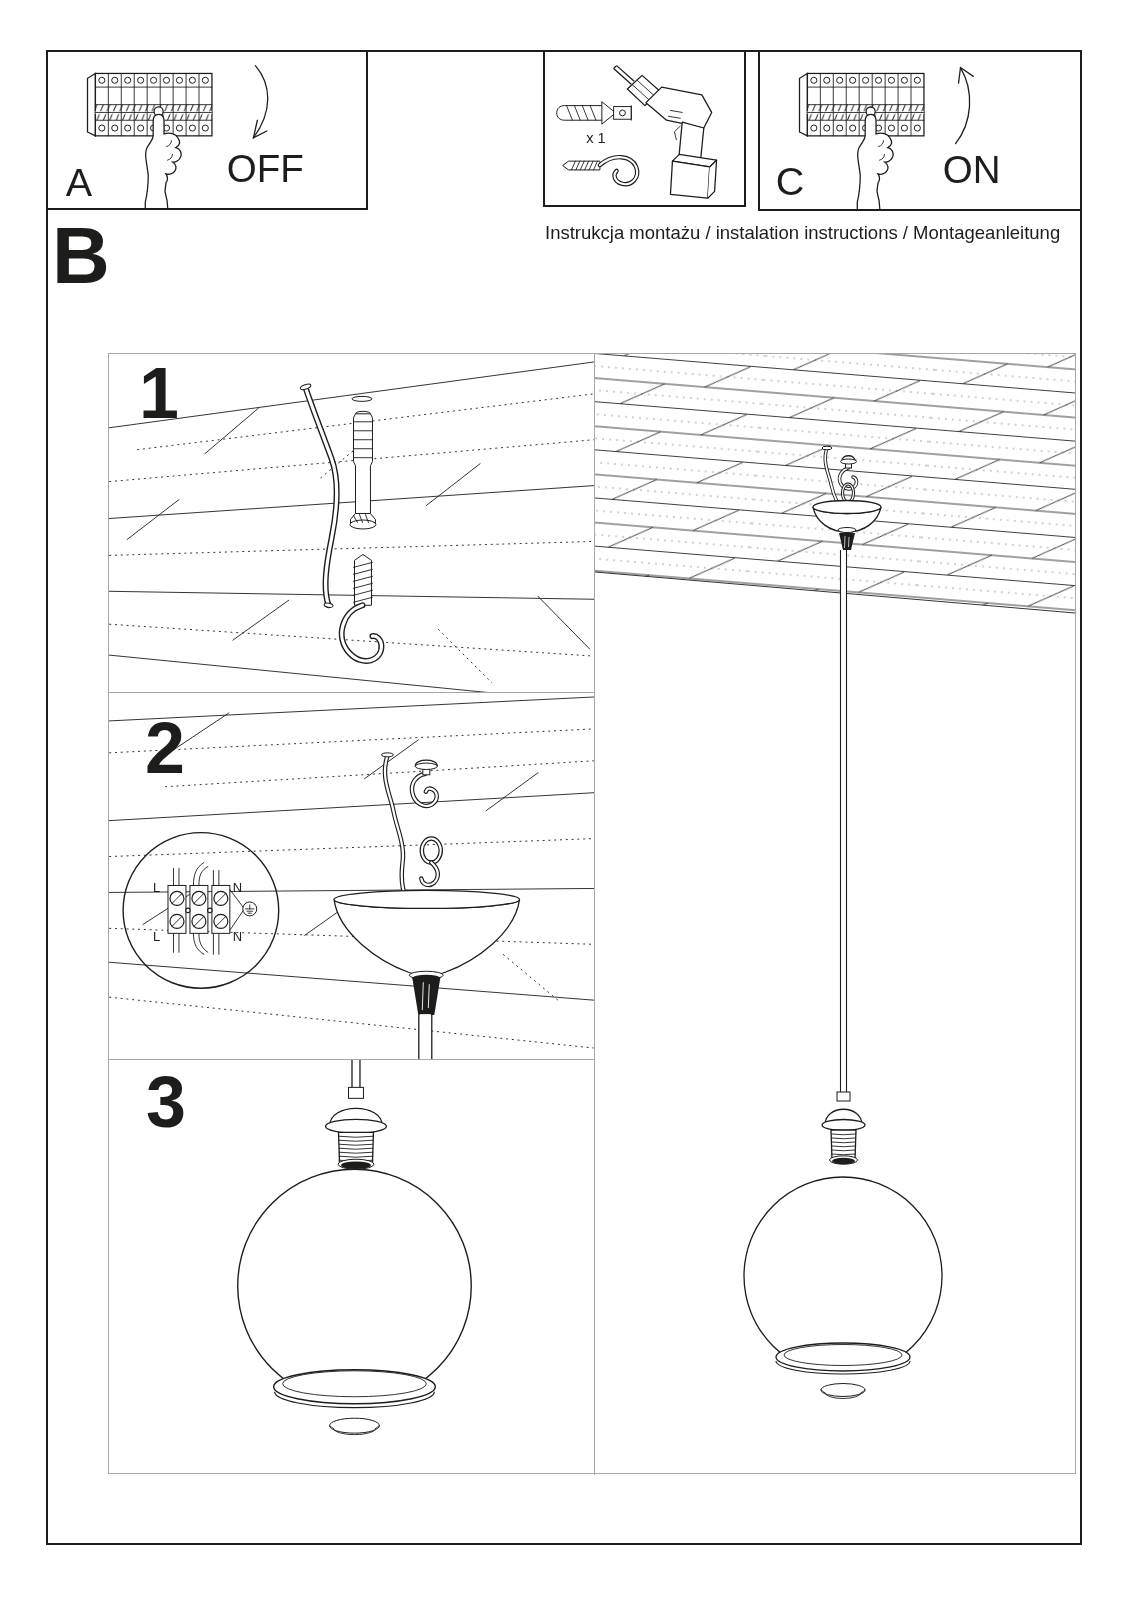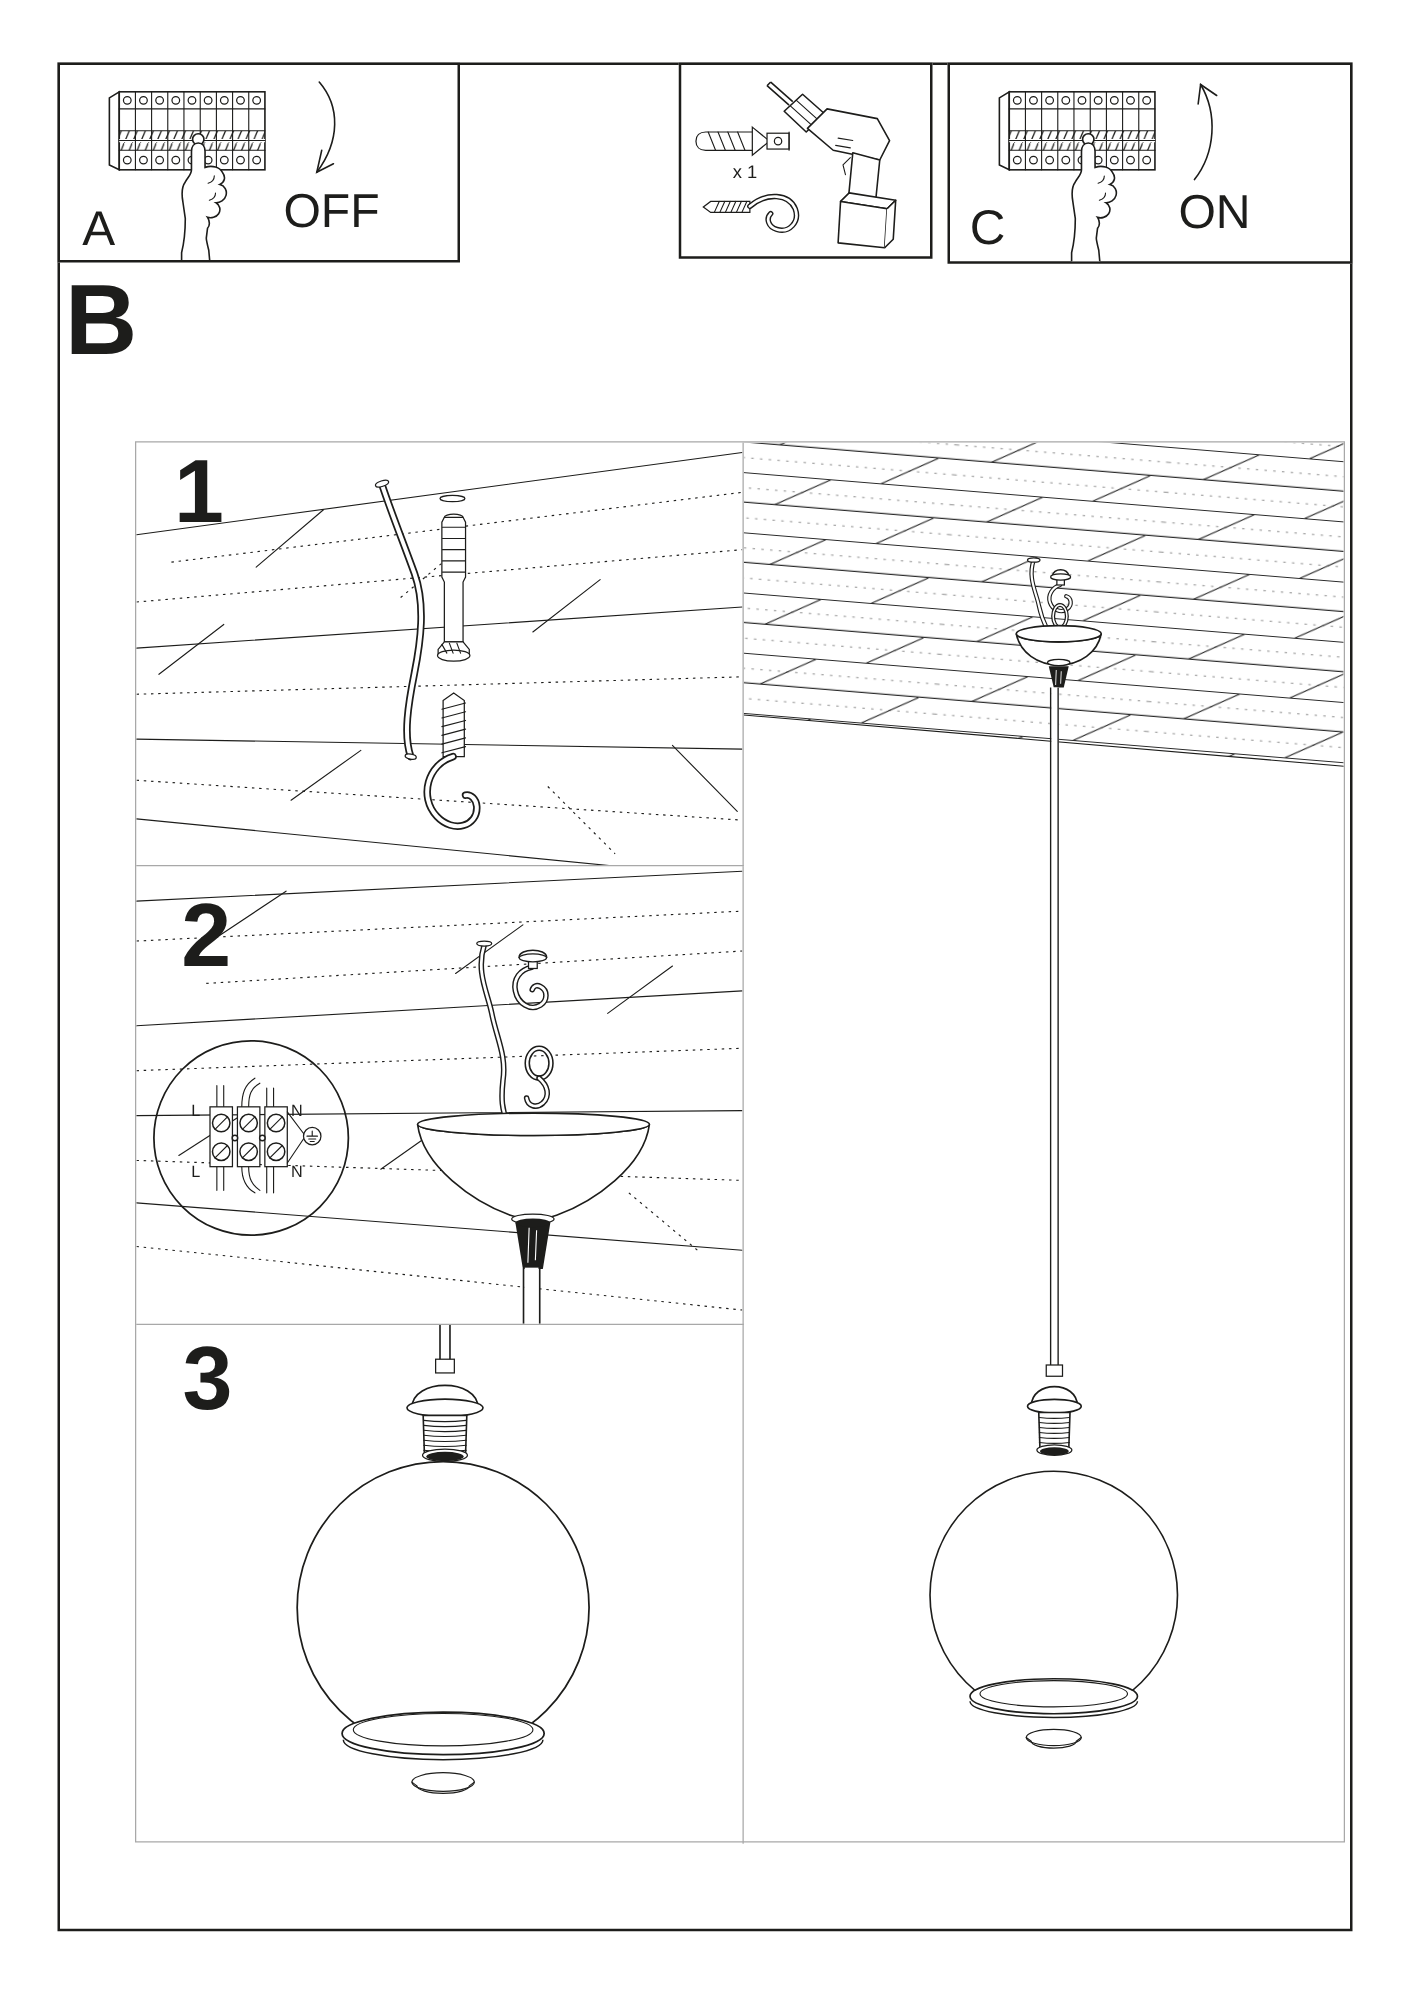--- a/index.html
+++ b/index.html
@@ -164,20 +164,21 @@
       <g>
         <path class="ln" stroke-width="1.8" d="M198,94 C215,72 217,40 203,16"></path>
         <path class="ln" stroke-width="1.8" d="M201,32 L203,16 L216,25"></path>
       </g>
       <text class="state-label" x="185" y="134">ON</text>
       <text class="big-letter" x="16" y="147">C</text>
     </svg>
   </div>
 
   <div class="abs header-text">
+    <div>Instrukcja montażu / instalation instructions / Montageanleitung</div>
   </div>
 
   <div class="abs letter-b">B</div>
 
   <div class="abs diagram">
 
     <div class="dpanel step1">
       <svg viewBox="0 0 486 339">
         <g>
           <line class="lt" x1="0" y1="74" x2="486" y2="8"></line>

